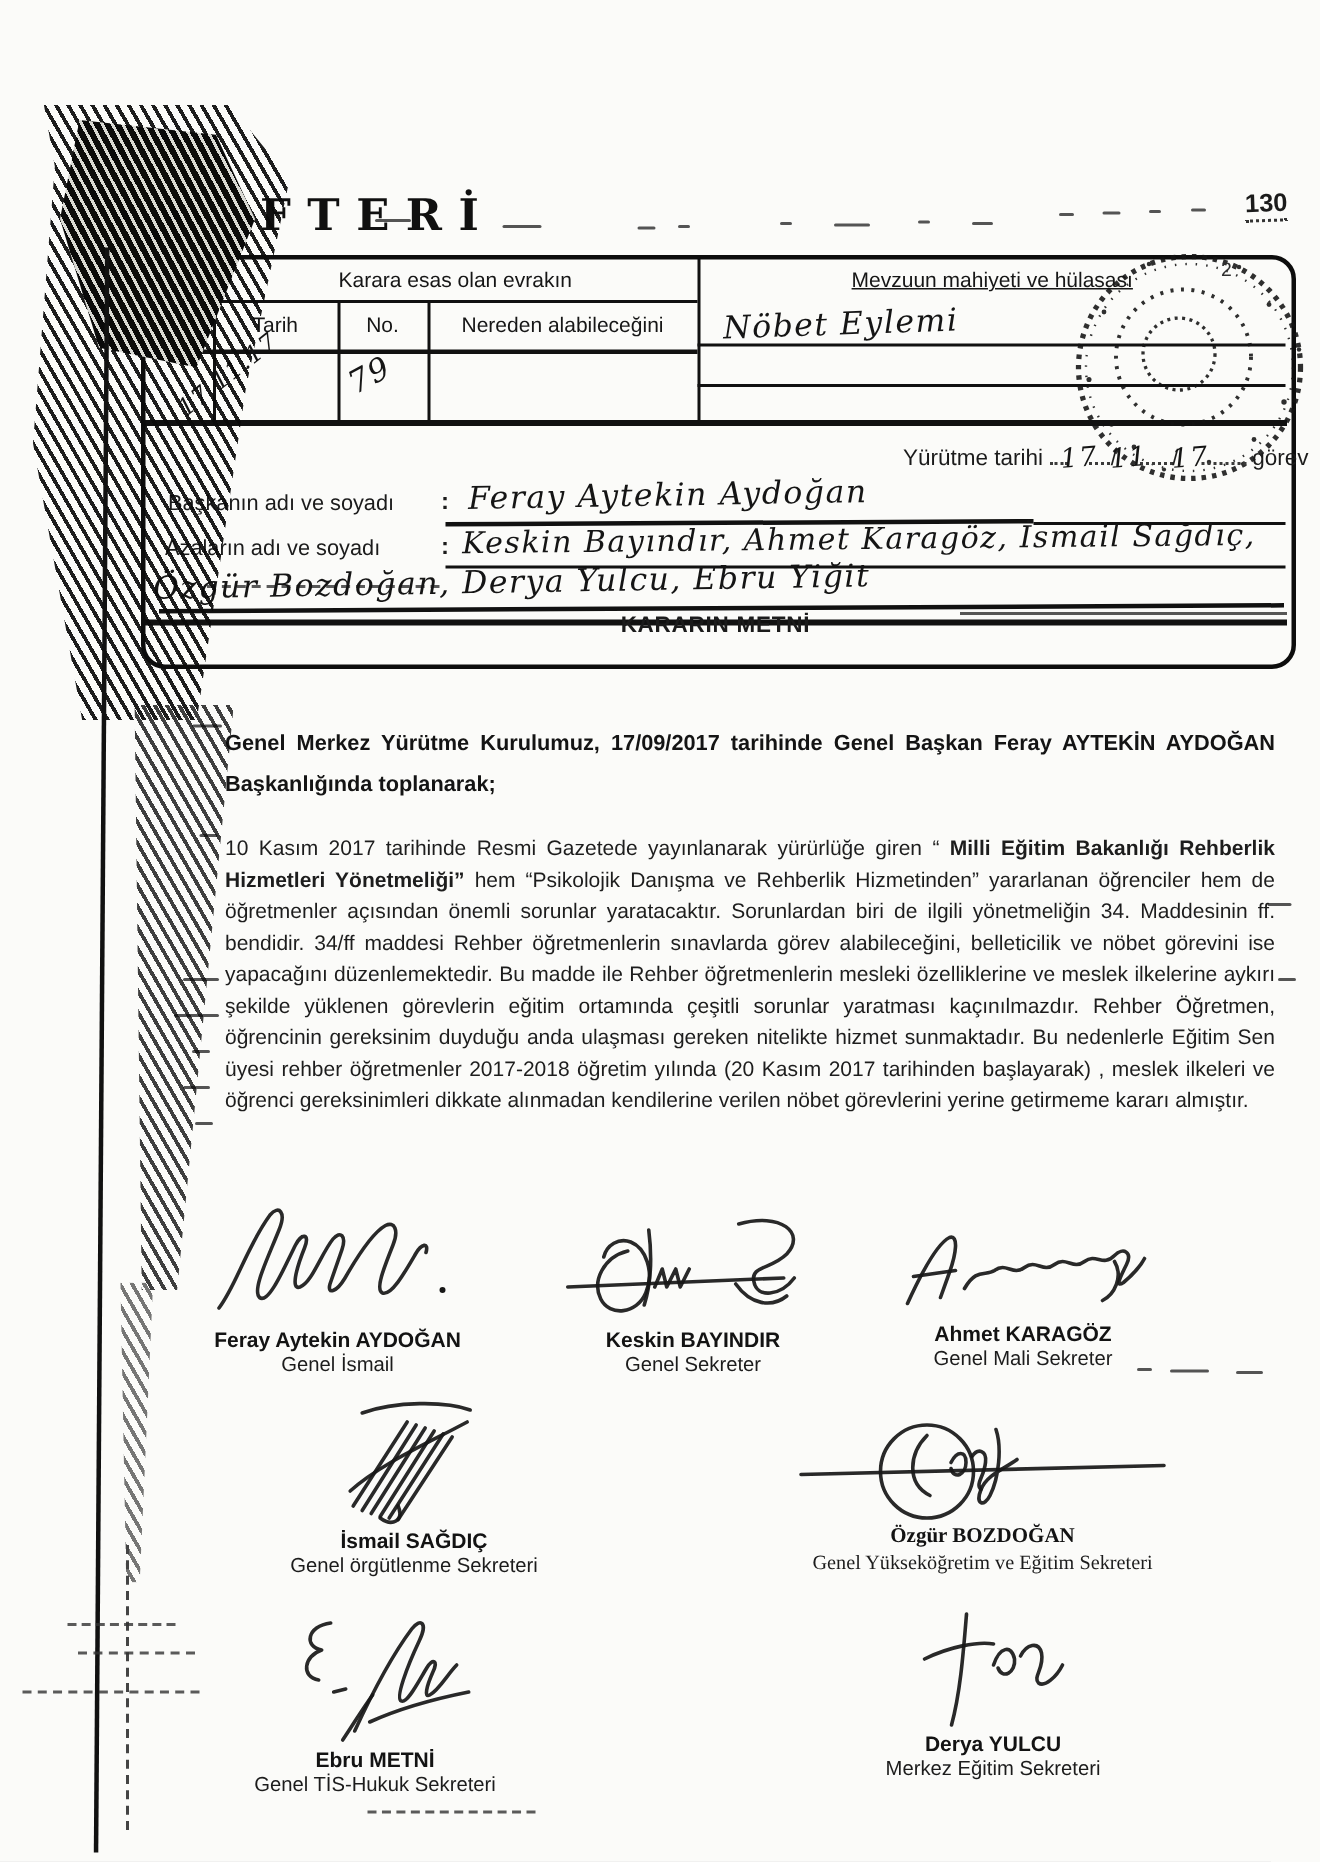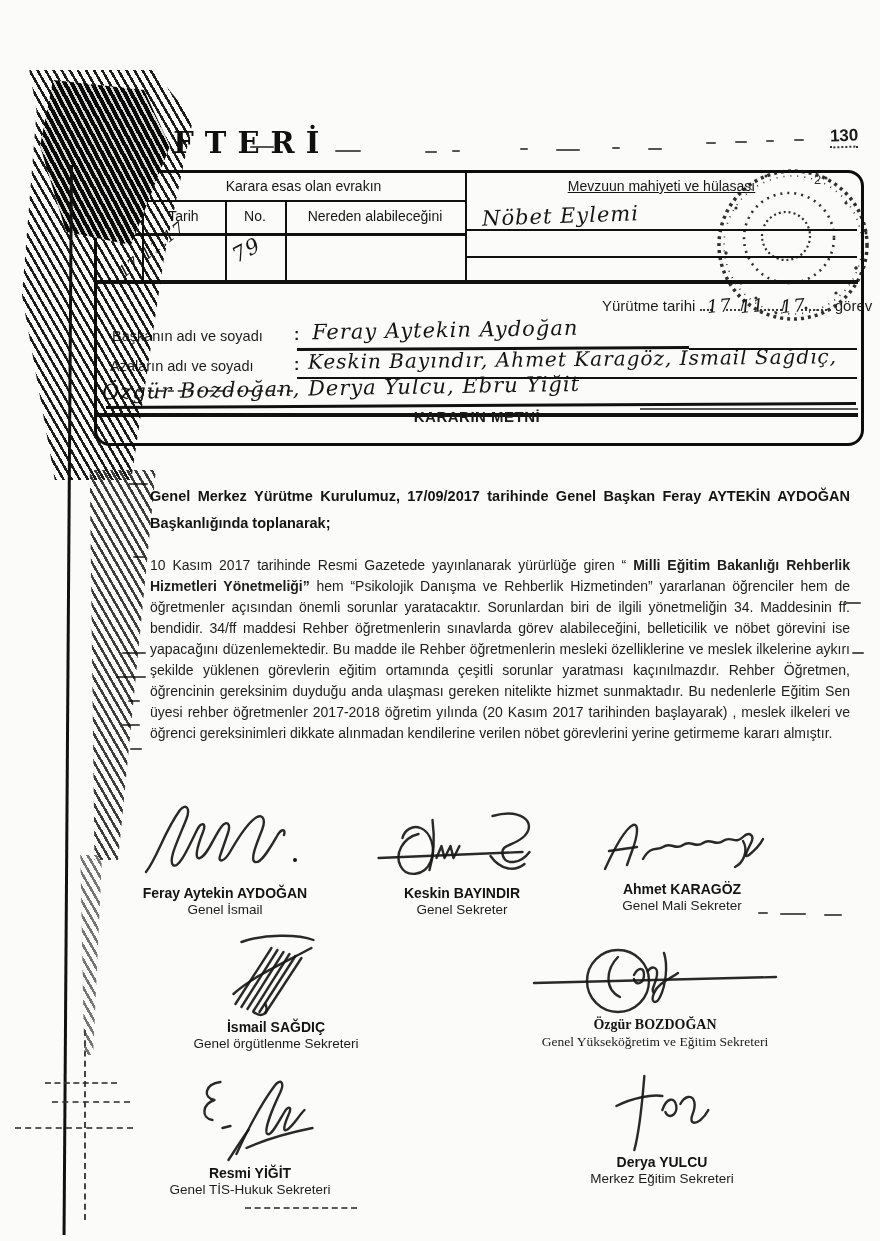--- a/index.html
+++ b/index.html
@@ -197,21 +197,21 @@
   </div>
 
   <div class="sig" style="left:250px;top:1068px;">
     <svg width="140" height="95" viewBox="0 0 140 95">
       <path class="scrib" d="M40,14 C24,16 22,30 34,32 C22,36 20,50 32,52"></path>
       <path class="scrib" d="M42,60 L50,58"></path>
       <path class="scrib" d="M56,86 C68,60 82,34 94,18 C100,10 105,14 99,26 C91,43 83,64 87,66 C91,68 98,54 104,44 C108,37 112,39 108,47 C104,56 102,64 106,62 C112,59 118,48 124,42"></path>
       <path class="scrib" d="M66,80 C88,70 112,64 132,60"></path>
       <path class="scrib" d="M48,92 C56,80 62,70 68,62"></path>
     </svg>
-    <div class="nm">Resmi YİĞİT</div>
+    <div class="nm">Ebru METNİ</div>
     <div class="tt">Genel TİS-Hukuk Sekreteri</div>
   </div>
   <div class="sig" style="left:662px;top:1072px;">
     <svg width="115" height="80" viewBox="0 0 115 80">
       <path class="scrib" d="M40,4 C38,28 36,56 30,78"></path>
       <path class="scrib" d="M12,34 C28,26 48,22 58,24"></path>
       <path class="scrib" d="M58,38 C62,26 70,24 72,34 C73,43 64,48 61,40"></path>
       <path class="scrib" d="M76,32 C80,24 88,22 90,30 C92,40 84,46 88,50 C92,53 100,46 104,38"></path>
     </svg>
     <div class="nm">Derya YULCU</div>

